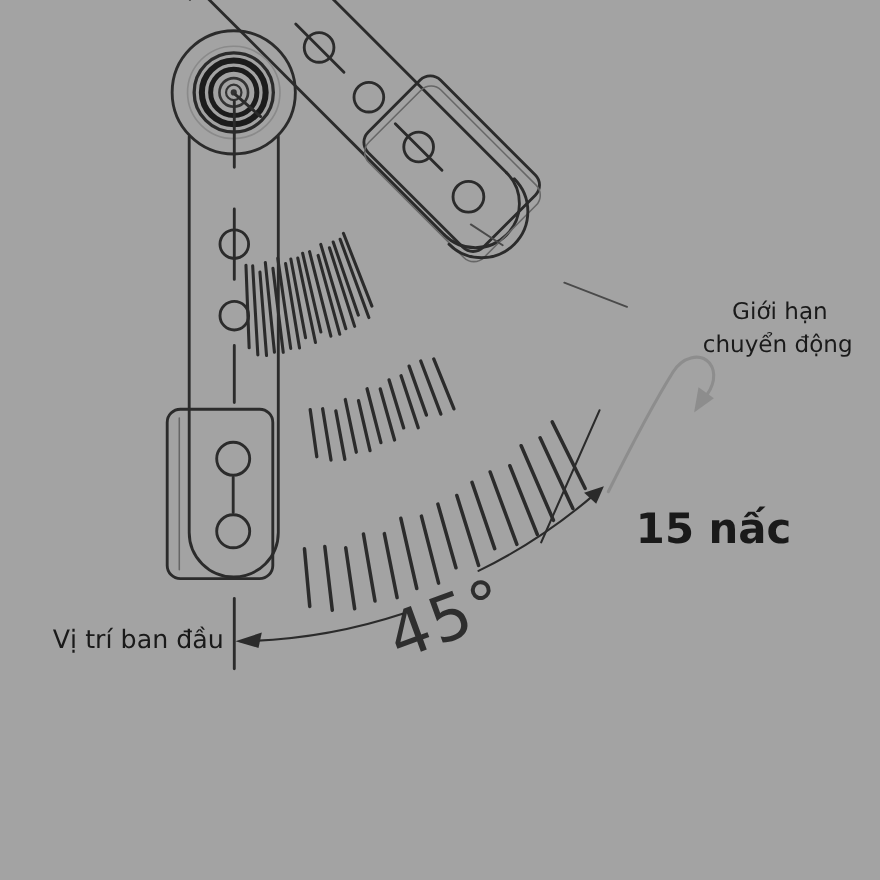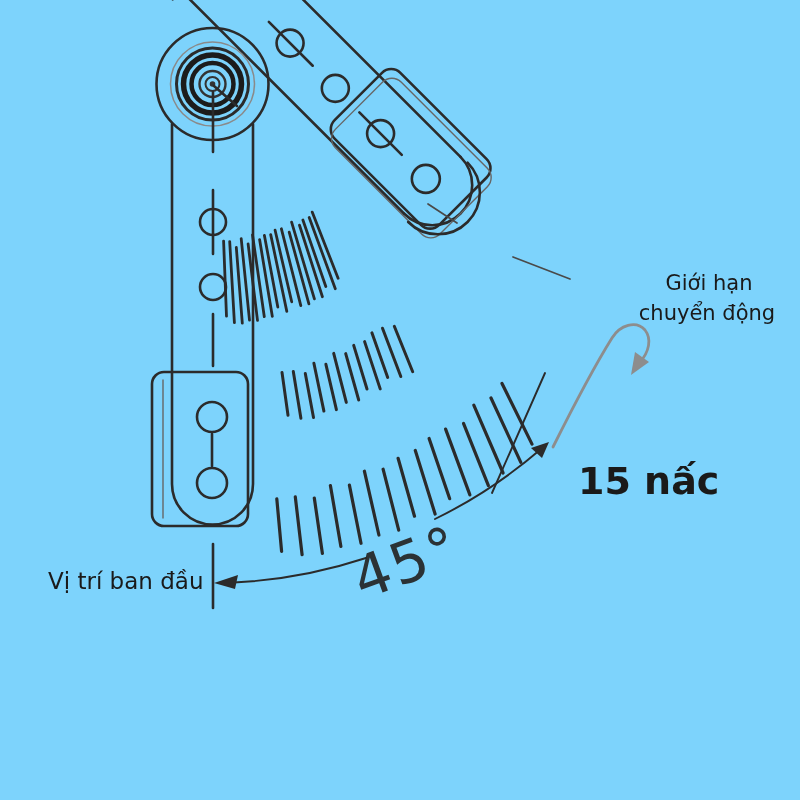--- a/index.html
+++ b/index.html
@@ -1,16 +1,16 @@
 <!DOCTYPE html>
 <html><head>
 <meta charset="utf-8">
 <style>
   html,body{margin:0;padding:0;background:#fff;}
-  .stage{position:relative;width:800px;height:800px;background:#7dd3fc;overflow:hidden;
+  .stage{position:relative;width:800px;height:800px;background:#a3a3a3;overflow:hidden;
          font-family:"DejaVu Sans","Liberation Sans",sans-serif;}
   svg{display:block;}
   .ln{fill:none;stroke:#2b2b2b;stroke-width:2.6;stroke-linecap:round;stroke-linejoin:round;}
   .thin{fill:none;stroke:#666;stroke-width:1.4;stroke-linecap:round;}
   .ghost{fill:none;stroke:#4a4a4a;stroke-width:1.7;stroke-linecap:round;}
   .dim{fill:none;stroke:#2b2b2b;stroke-width:1.9;stroke-linecap:round;}
   .lbl{fill:#1a1a1a;}
   .lbl-small{font-size:21px;}
   .lbl-init{font-size:23px;}
   .lbl-steps{font-size:38px;font-weight:bold;}

